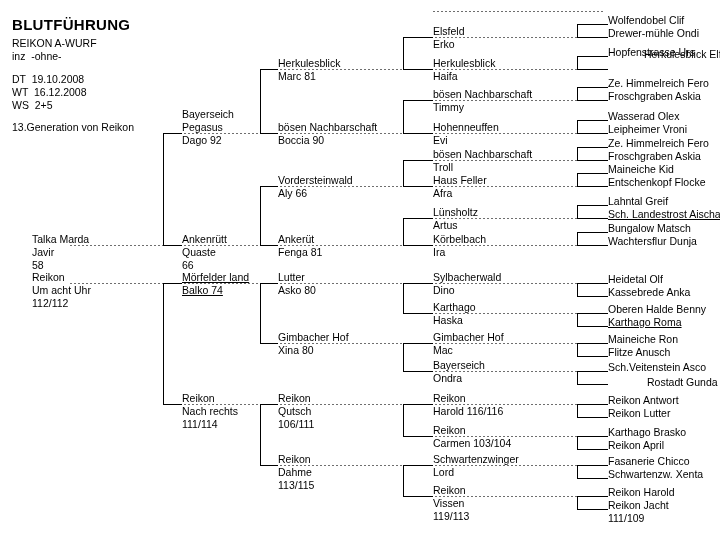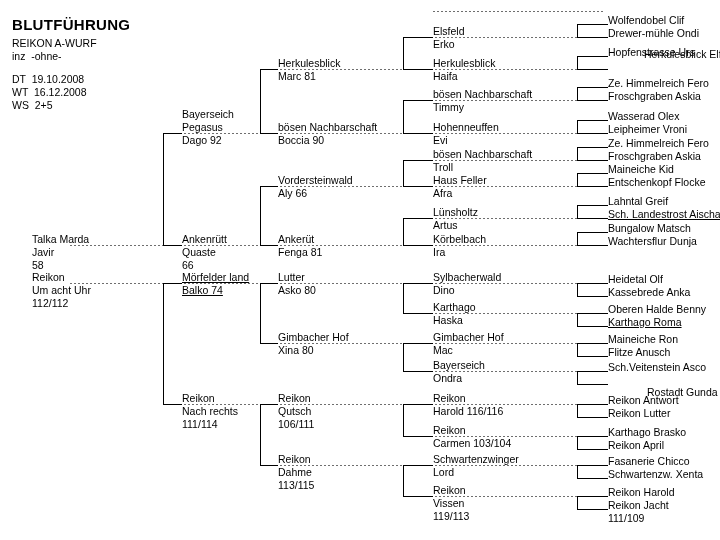--- a/index.html
+++ b/index.html
@@ -24,20 +24,21 @@
 </head>
 <body>
 
 <div class="stage">
   <div class="hdr hdr-title">BLUTFÜHRUNG</div>
   <div class="hdr hdr-sub1">REIKON A-WURF</div>
   <div class="hdr hdr-sub2">inz  -ohne-</div>
   <div class="hdr hdr-dt">DT  19.10.2008</div>
   <div class="hdr hdr-wt">WT  16.12.2008</div>
   <div class="hdr hdr-ws">WS  2+5</div>
+  <div class="hdr hdr-gen">13.Generation von Reikon</div>
   <div id="tree">
       <div class="node" style="left: 32px; top: 233px;"><div>Talka Marda</div><div>Javir</div><div>58</div></div>
       <div class="node" style="left: 32px; top: 271px;"><div>Reikon</div><div>Um acht Uhr</div><div>112/112</div></div>
       <div class="node" style="left: 182px; top: 108px;"><div>Bayerseich</div><div>Pegasus</div><div>Dago 92</div></div>
       <div class="node" style="left: 182px; top: 233px;"><div>Ankenrütt</div><div>Quaste</div><div>66</div></div>
       <div class="node" style="left: 182px; top: 271px; text-decoration: underline;"><div>Mörfelder land</div><div>Balko 74</div></div>
       <div class="node" style="left: 182px; top: 392px;"><div>Reikon</div><div>Nach rechts</div><div>111/114</div></div>
       <div class="node" style="left: 278px; top: 57px;"><div>Herkulesblick</div><div>Marc 81</div></div>
       <div class="node" style="left: 278px; top: 121px;"><div>bösen Nachbarschaft</div><div>Boccia 90</div></div>
       <div class="node" style="left: 278px; top: 174px;"><div>Vordersteinwald</div><div>Aly 66</div></div>
@@ -78,21 +79,21 @@
       <div class="node" style="left: 608px; top: 208px; text-decoration: underline;"><div>Sch. Landestrost Aischa</div></div>
       <div class="node" style="left: 608px; top: 222px;"><div>Bungalow Matsch</div></div>
       <div class="node" style="left: 608px; top: 235px;"><div>Wachtersflur Dunja</div></div>
       <div class="node" style="left: 608px; top: 273px;"><div>Heidetal Olf</div></div>
       <div class="node" style="left: 608px; top: 286px;"><div>Kassebrede Anka</div></div>
       <div class="node" style="left: 608px; top: 303px;"><div>Oberen Halde Benny</div></div>
       <div class="node" style="left: 608px; top: 316px; text-decoration: underline;"><div>Karthago Roma</div></div>
       <div class="node" style="left: 608px; top: 333px;"><div>Maineiche Ron</div></div>
       <div class="node" style="left: 608px; top: 346px;"><div>Flitze Anusch</div></div>
       <div class="node" style="left: 608px; top: 361px;"><div>Sch.Veitenstein Asco</div></div>
-      <div class="node" style="left: 608px; top: 386px; padding-left: 39px;"><div>Rostadt Gunda</div></div>
+      <div class="node" style="left: 608px; top: 376px; padding-left: 39px;"><div>Rostadt Gunda</div></div>
       <div class="node" style="left: 608px; top: 394px;"><div>Reikon Antwort</div></div>
       <div class="node" style="left: 608px; top: 407px;"><div>Reikon Lutter</div></div>
       <div class="node" style="left: 608px; top: 426px;"><div>Karthago Brasko</div></div>
       <div class="node" style="left: 608px; top: 439px;"><div>Reikon April</div></div>
       <div class="node" style="left: 608px; top: 455px;"><div>Fasanerie Chicco</div></div>
       <div class="node" style="left: 608px; top: 468px;"><div>Schwartenzw. Xenta</div></div>
       <div class="node" style="left: 608px; top: 486px;"><div>Reikon Harold</div></div>
       <div class="node" style="left: 608px; top: 499px;"><div>Reikon Jacht</div><div>111/109</div></div>
       <div class="seg h gray" style="left: 70px; top: 245px; width: 93px; height: 1px;"></div>
       <div class="seg h gray" style="left: 70px; top: 283px; width: 93px; height: 1px;"></div>

